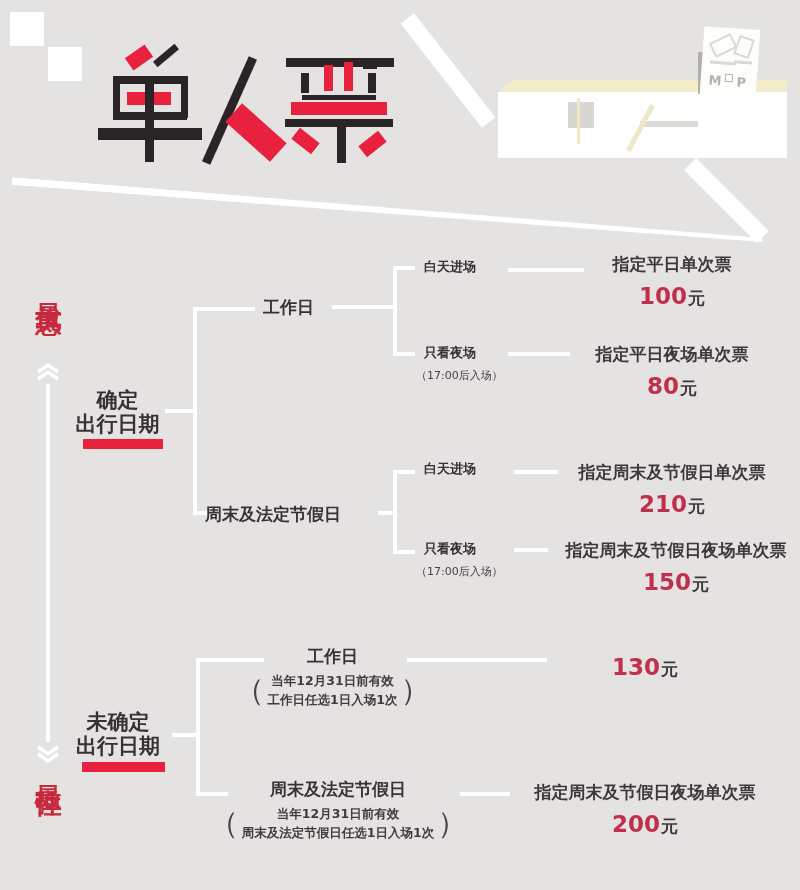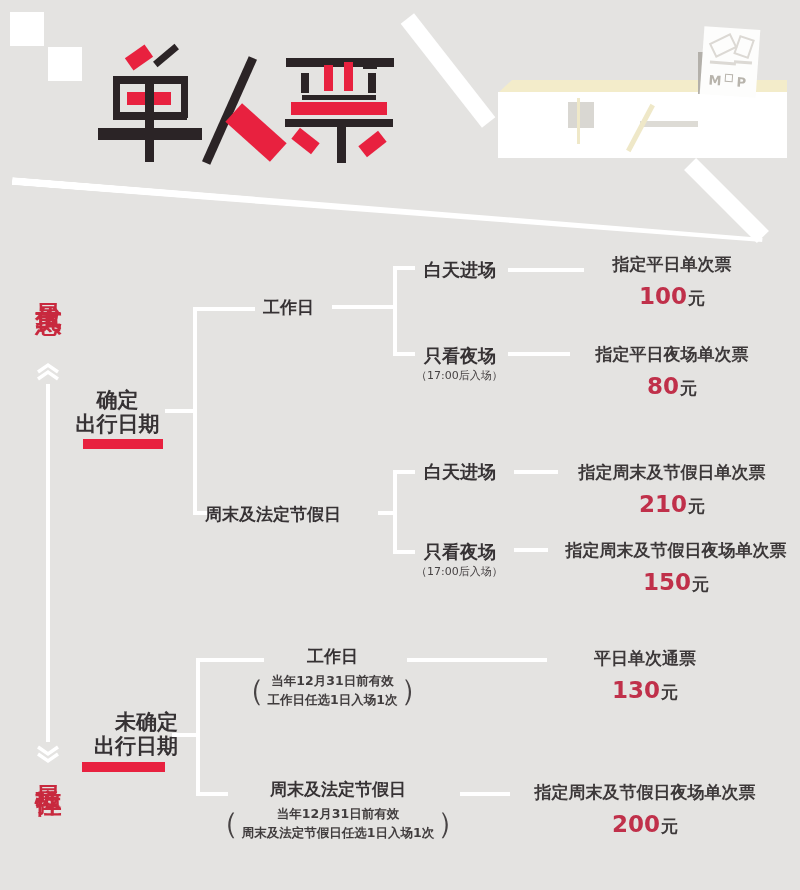--- a/index.html
+++ b/index.html
@@ -4,21 +4,21 @@
 <style>
   html,body{margin:0;padding:0;}
   body{font-family:"DejaVu Sans","Liberation Sans",sans-serif;}
   #canvas{position:relative;width:800px;height:890px;background:#e4e3e1;overflow:hidden;}
   .abs{position:absolute;}
   .wline{position:absolute;background:#ffffff;}
   .blk{position:absolute;background:#2b2426;}
   .redshape{position:absolute;background:#e8213f;}
   .cream{position:absolute;background:#f3ecca;}
   .node{position:absolute;color:#363234;font-weight:bold;white-space:nowrap;}
-  .leaf{font-size:18px;font-family:Liberation Serif, serif;}
+  .leaf{font-size:13px;font-family:Liberation Serif, serif;}
   .l2{font-size:17px;}
   .root{position:absolute;text-align:center;color:#363234;font-weight:bold;font-size:21px;line-height:24px;}
   .smallnote{position:absolute;color:#474344;font-size:11px;font-weight:500;white-space:nowrap;}
   .price-block{position:absolute;width:270px;text-align:center;}
   .ticket{font-size:17px;font-weight:bold;color:#3c3839;white-space:nowrap;}
   .value{margin-top:7px;font-weight:bold;}
   .value .num{color:#c0304a;font-size:23px;}
   .value .unit{color:#3c3839;font-size:17px;margin-left:1px;}
   .rail-label{position:absolute;writing-mode:vertical-rl;text-orientation:upright;color:#c8293e;font-weight:bold;font-size:26px;letter-spacing:3px;}
   .paren-group{position:absolute;display:flex;align-items:center;justify-content:center;}
@@ -159,21 +159,21 @@
   <div class="node leaf" style="left:424px;top:540px;">只看夜场</div>
   <div class="smallnote" style="left:416px;top:564px;">（17:00后入场）</div>
   <div class="wline" style="left:514px;top:548px;width:34px;height:4px;"></div>
   <div class="price-block" style="left:541px;top:539px;">
     <div class="ticket">指定周末及节假日夜场单次票</div>
     <div class="value">
       <span class="num">150</span><span class="unit">元</span>
     </div>
   </div>
 
-  <div class="root" style="left:58px;top:710px;width:120px;text-align:right;">
+  <div class="root" style="left:58px;top:710px;width:120px;">
     <div>未确定</div>
     <div>出行日期</div>
   </div>
   <div class="redshape" style="left:82px;top:762px;width:83px;height:10px;"></div>
 
   <div class="wline" style="left:172px;top:733px;width:24px;height:4px;"></div>
   <div class="wline" style="left:196px;top:658px;width:4px;height:138px;"></div>
   <div class="wline" style="left:200px;top:658px;width:64px;height:4px;"></div>
   <div class="wline" style="left:200px;top:792px;width:28px;height:4px;"></div>
 
@@ -183,21 +183,20 @@
       <span class="paren">（</span>
       <span class="paren-lines">
         <div>当年12月31日前有效</div>
         <div>工作日任选1日入场1次</div>
       </span>
       <span class="paren">）</span>
     </div>
   </div>
   <div class="wline" style="left:407px;top:658px;width:140px;height:4px;"></div>
   <div class="price-block" style="left:510px;top:647px;">
-    <div class="ticket">平日单次通票</div>
     <div class="value">
       <span class="num">130</span><span class="unit">元</span>
     </div>
   </div>
 
   <div class="abs" style="left:222px;top:778px;width:232px;text-align:center;">
     <div class="node l2" style="position:static;display:inline-block;">周末及法定节假日</div>
     <div class="paren-group" style="position:static;margin-top:3px;">
       <span class="paren">（</span>
       <span class="paren-lines">

